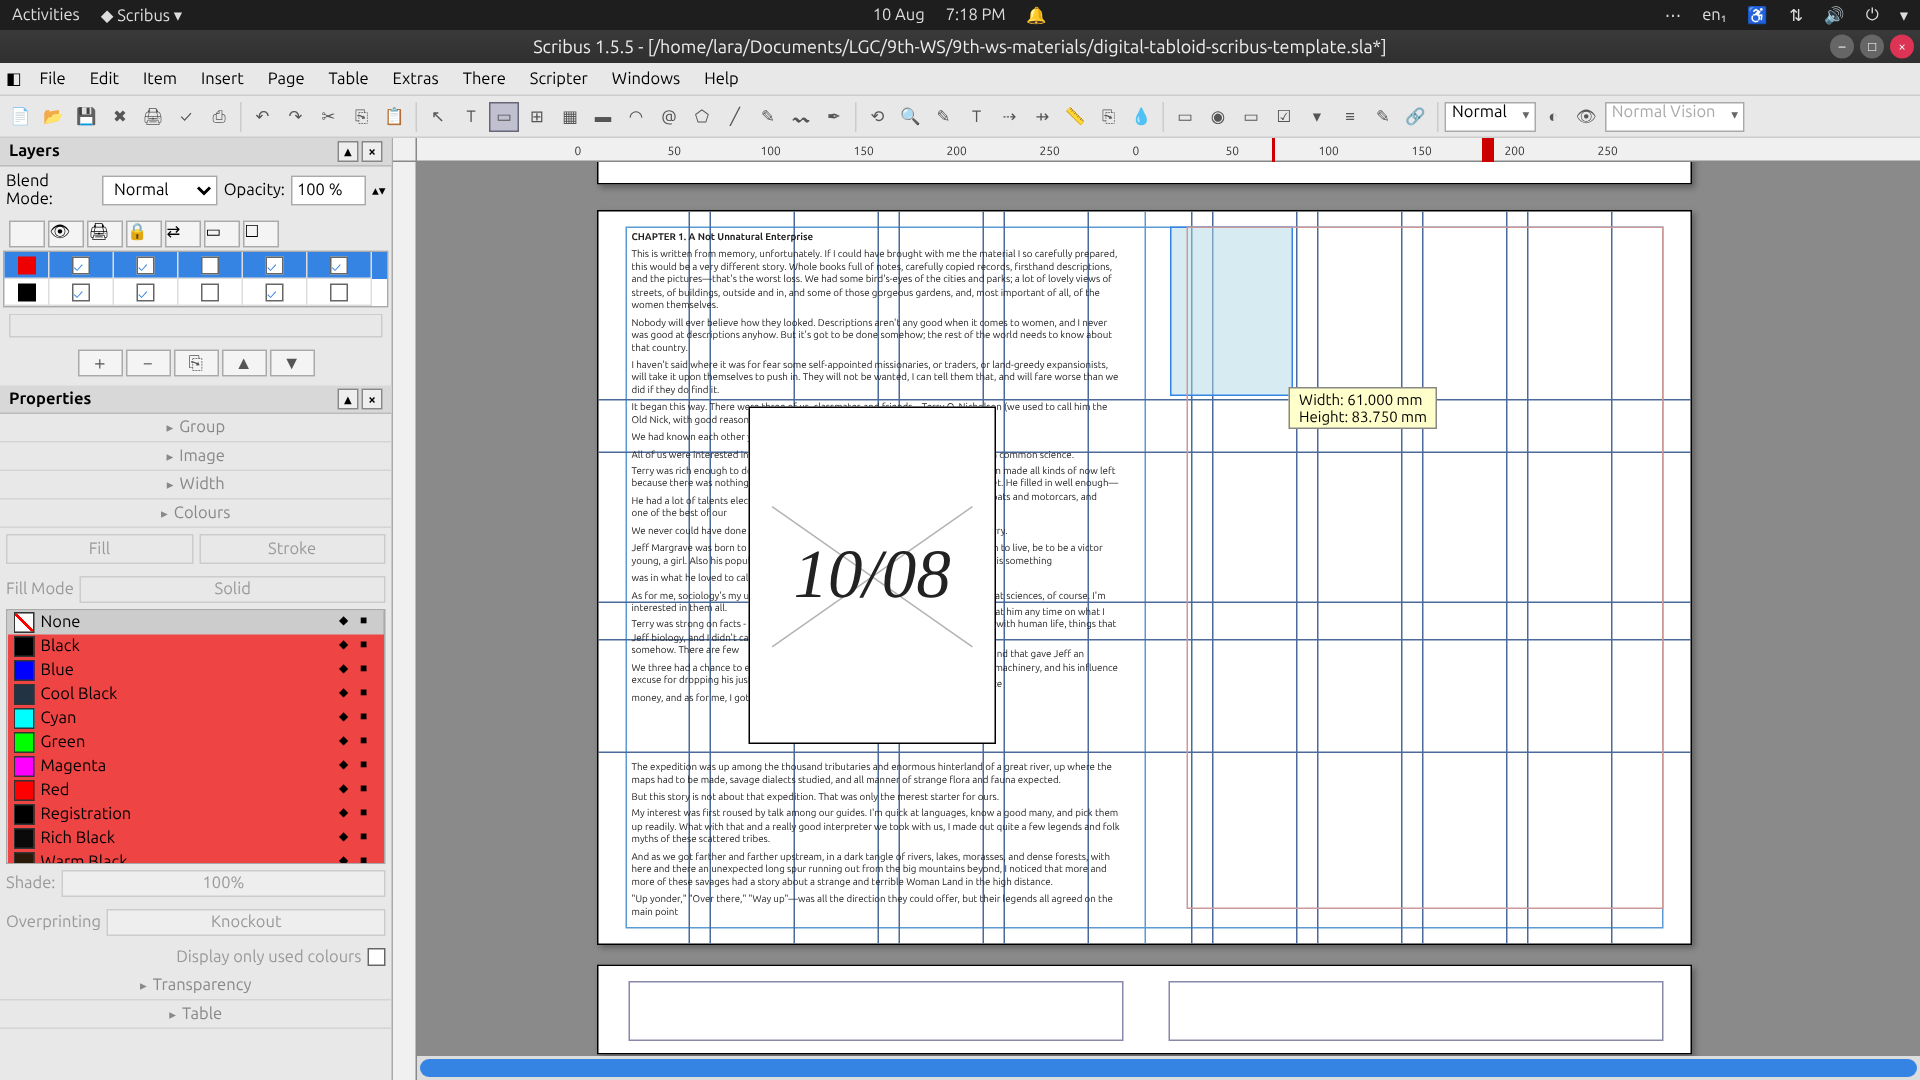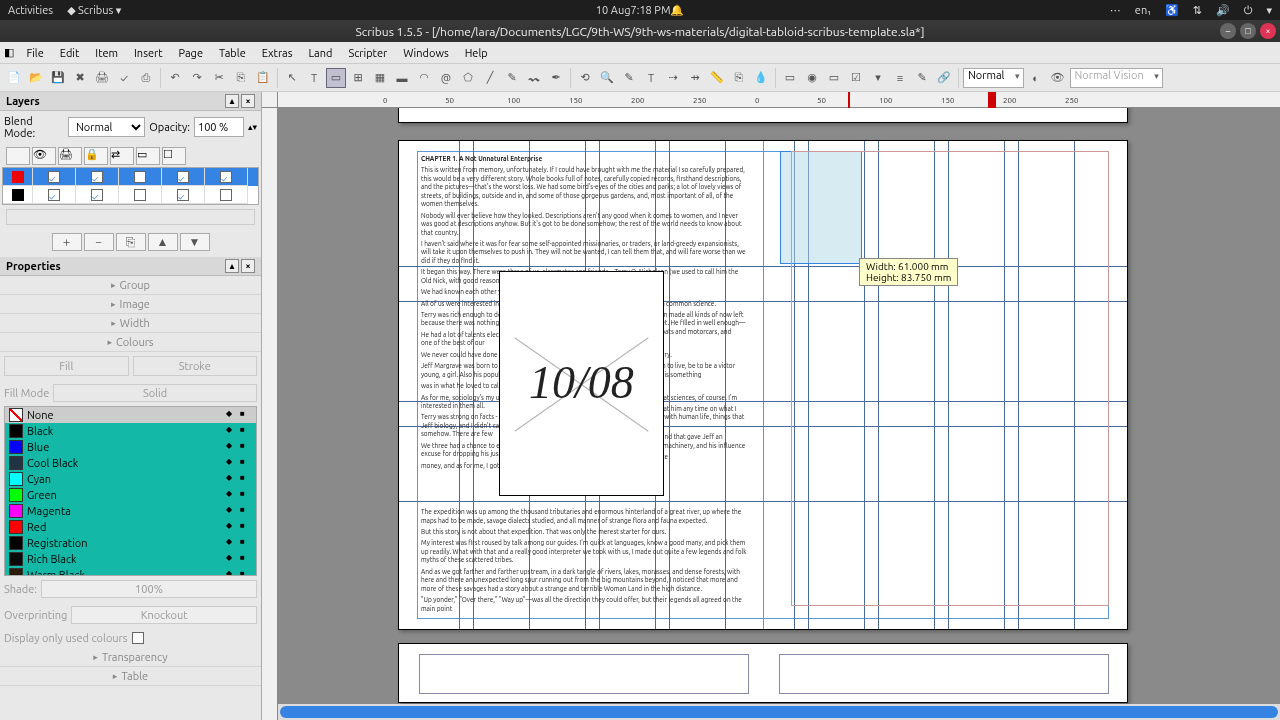--- a/index.html
+++ b/index.html
@@ -1,20 +1,20 @@
 <!DOCTYPE html>
 <html><head>
 <meta charset="utf-8">
 <style>
 * { margin: 0; padding: 0; box-sizing: border-box; font-family: Ubuntu, Arial, sans-serif; }
 body { background: #2c2c2c; width: 1280px; height: 720px; overflow: hidden; font-size: 11px; }
 
 .topbar { background: #1e1e1e; color: #ddd; height: 20px; display: flex; align-items: center; padding: 0 8px; justify-content: space-between; }
 .topbar-left, .topbar-right { display: flex; gap: 14px; align-items: center; }
-.topbar-center { position: absolute; left: 50%; transform: translateX(-50%); display: flex; gap: 0; }
+.topbar-center { position: absolute; left: 50%; transform: translateX(-50%); display: flex; gap: 14px; }
 
 .titlebar { background: linear-gradient(#3a3a3a,#2f2f2f); color: #eee; height: 22px; display: flex; align-items: center; justify-content: center; font-size: 12px; position: relative; }
 .titlebar .win-btns { position: absolute; right: 4px; display: flex; gap: 4px; }
 .wb { width: 16px; height: 16px; border-radius: 50%; display: flex; align-items: center; justify-content: center; font-size: 9px; color: #fff; }
 .wb.min { background: #666; } .wb.max { background: #666; } .wb.close { background: #d35; }
 
 .menubar { background: #e8e8e8; height: 22px; display: flex; align-items: center; padding: 0 4px; border-bottom: 1px solid #ccc; }
 .menubar .mi { padding: 3px 8px; cursor: pointer; }
 
 .toolbar { background: #e8e8e8; height: 28px; display: flex; align-items: center; padding: 0 4px; gap: 2px; border-bottom: 1px solid #ccc; }
@@ -49,21 +49,21 @@
 .lbtns .lb { width: 30px; height: 18px; border: 1px solid #aaa; background: #f4f4f4; display: flex; align-items: center; justify-content: center; font-size: 12px; color: #555; }
 
 .props { flex: 1; overflow: hidden; }
 .prop-item { padding: 3px 6px; color: #888; border-bottom: 1px solid #d4d4d4; display: flex; align-items: center; }
 .prop-item::before { content: "▸"; margin-right: 4px; font-size: 9px; color: #888; }
 .prop-item.c { justify-content: center; }
 .fillstroke { display: flex; padding: 4px; gap: 4px; }
 .fs-btn { flex: 1; padding: 3px; text-align: center; color: #999; border: 1px solid #ccc; }
 .fillmode { display: flex; padding: 4px; gap: 4px; align-items: center; color: #999; }
 .fillmode .fm-sel { flex: 1; border: 1px solid #ccc; padding: 2px 4px; text-align: center; }
-.colorlist { border: 1px solid #aaa; background: #14b8a6; max-height: 170px; overflow-y: auto; margin: 0 4px; }
+.colorlist { border: 1px solid #aaa; background: #ef4444; max-height: 170px; overflow-y: auto; margin: 0 4px; }
 .clitem { display: flex; align-items: center; padding: 1px 4px; gap: 4px; }
 .clitem.sel { background: #ccc; }
 .csw { width: 14px; height: 14px; border: 1px solid #333; flex-shrink: 0; }
 .cicons { margin-left: auto; display: flex; gap: 2px; }
 .cicons span { width: 12px; height: 12px; font-size: 8px; }
 .shade-row { display: flex; padding: 4px; gap: 4px; align-items: center; color: #999; }
 .shade-row .sval { flex: 1; border: 1px solid #ccc; padding: 2px 4px; text-align: center; background: #eee; }
 
 .canvas-area { flex: 1; background: #8a8a8a; position: relative; overflow: hidden; }
 .ruler-h { position: absolute; top: 0; left: 16px; right: 0; height: 16px; background: #f0f0f0; border-bottom: 1px solid #888; }
@@ -137,21 +137,21 @@
 
 <div class="menubar">
   <span style="margin-right:4px">◧</span>
   <span class="mi">File</span>
   <span class="mi">Edit</span>
   <span class="mi">Item</span>
   <span class="mi">Insert</span>
   <span class="mi">Page</span>
   <span class="mi">Table</span>
   <span class="mi">Extras</span>
-  <span class="mi">Land</span>
+  <span class="mi">There</span>
   <span class="mi">Scripter</span>
   <span class="mi">Windows</span>
   <span class="mi">Help</span>
 </div>
 
 <div class="toolbar">
   <div class="tbtn">📄</div>
   <div class="tbtn">📂</div>
   <div class="tbtn">💾</div>
   <div class="tbtn">✖</div>
@@ -395,21 +395,21 @@
           </div>
         </div>
       <div class="shade-row">
         <span>Shade:</span>
         <div class="sval">100%</div>
       </div>
       <div class="shade-row">
         <span>Overprinting</span>
         <div class="sval">Knockout</div>
       </div>
-      <div class="shade-row" style="">
+      <div class="shade-row" style="justify-content:flex-end">
         <span>Display only used colours</span>
         <div class="chk"></div>
       </div>
       <div class="prop-item c">Transparency</div>
       <div class="prop-item c">Table</div>
     </div>
   </div>
 
   <div class="canvas-area">
     <div class="ruler-corner"></div>

